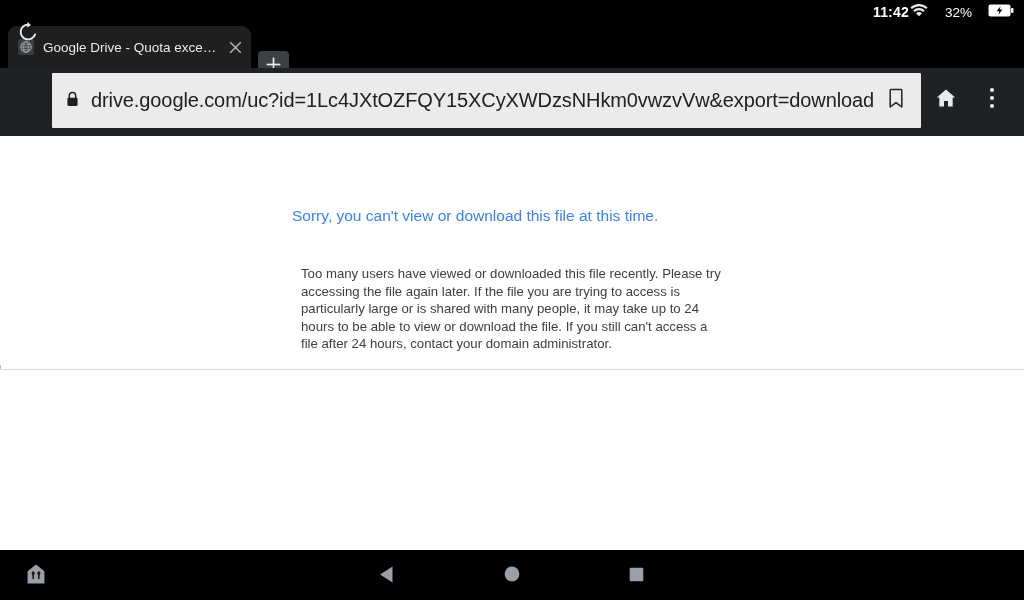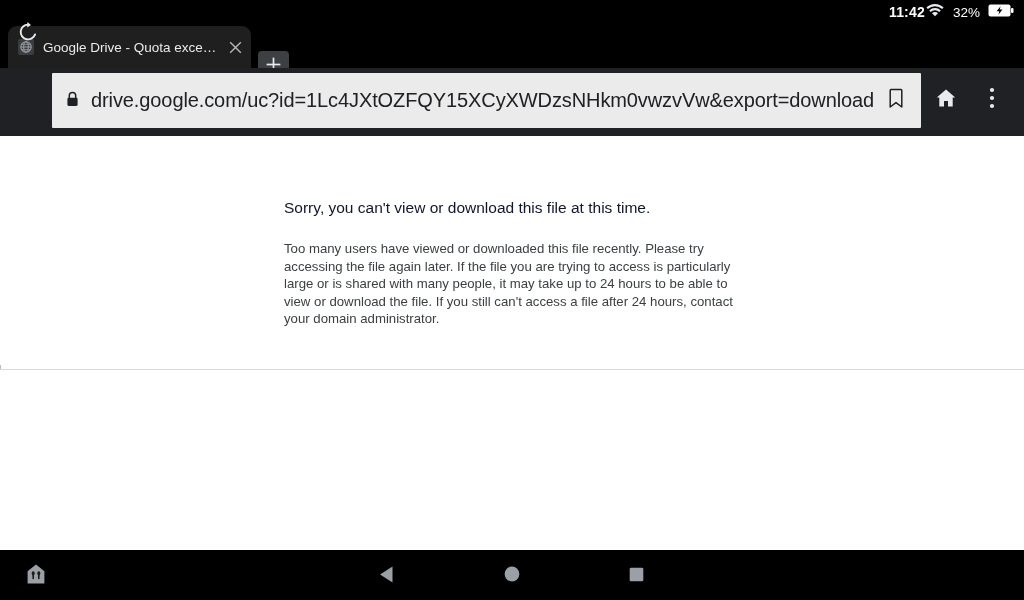--- a/index.html
+++ b/index.html
@@ -36,21 +36,21 @@
   }
   .status-clock {
     color: #ffffff;
     font-size: 14px;
     font-weight: bold;
     letter-spacing: 0.2px;
   }
   .status-right {
     display: flex;
     align-items: center;
-    gap: 8px;
+    gap: 16px;
   }
   .wifi-icon { display: block; }
   .battery-pct {
     color: #ffffff;
     font-size: 13.5px;
     font-weight: normal;
   }
   .battery-icon { display: block; }
 
   
@@ -197,31 +197,31 @@
     height: 414px;
     background: #ffffff;
   }
   .page-inner {
     position: absolute;
     left: 284px;
     top: 62px;
     width: 454px;
   }
   .error-heading {
-    color: #0f172a;
+    color: #3b82f6;
     font-size: 15.5px;
     line-height: 20px;
-    margin: 0;
+    margin: 8px;
     font-weight: normal;
   }
   .error-body {
     color: #3c4043;
     font-size: 13.2px;
     line-height: 17.5px;
-    margin: 0;
+    margin: 17px;
     padding-top: 22px;
   }
   .page-divider {
     position: absolute;
     left: 0;
     top: 233px;
     width: 1024px;
     height: 1px;
     background: #d9d9d9;
   }

